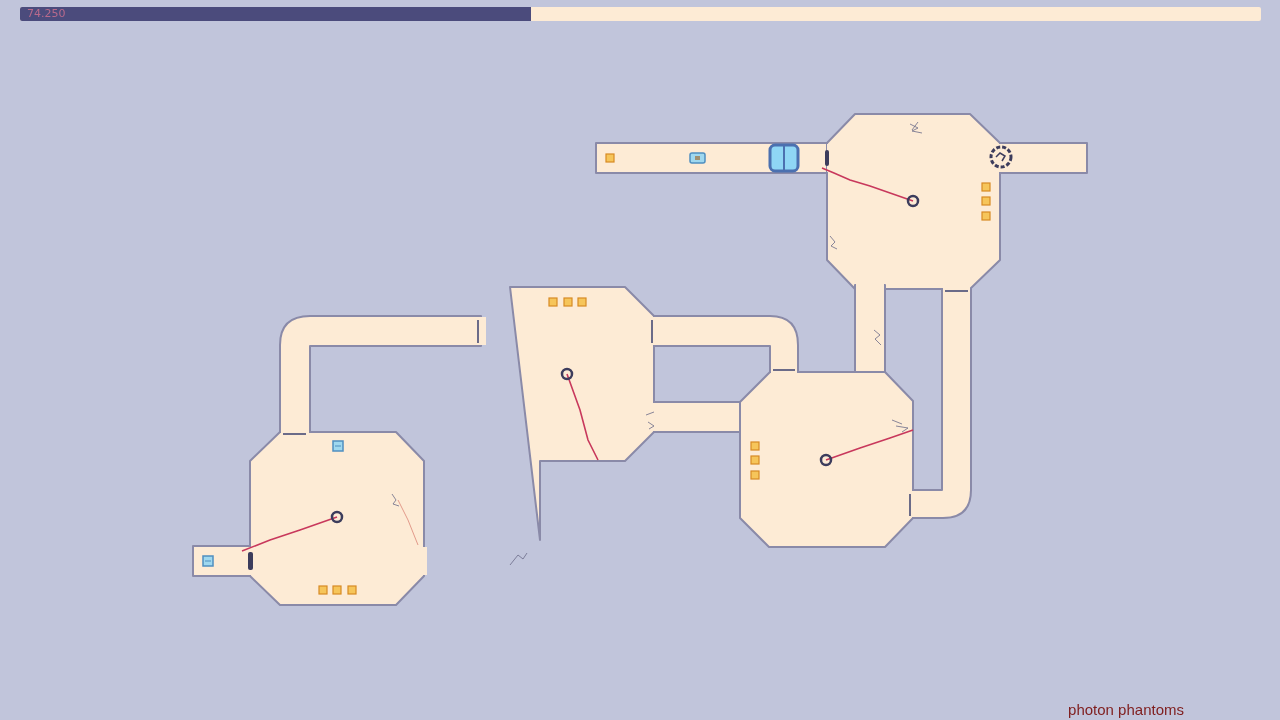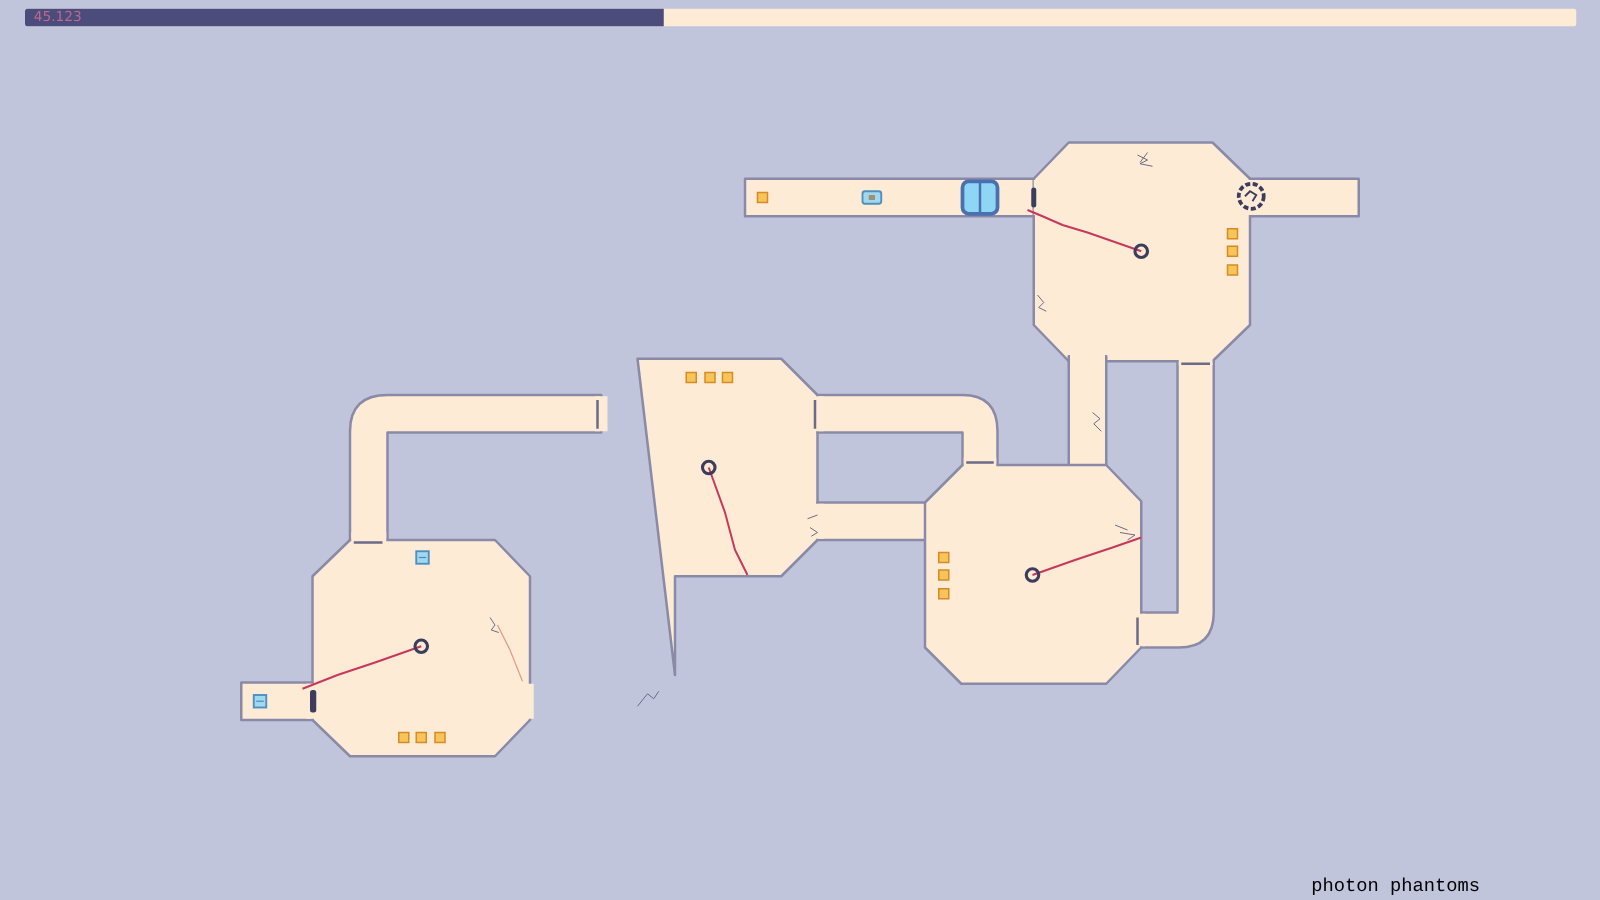--- a/index.html
+++ b/index.html
@@ -1,28 +1,28 @@
 <!DOCTYPE html>
 <html><head>
 <meta charset="utf-8">
 <style>
   html,body{margin:0;padding:0;}
   body{width:1280px;height:720px;background:#c1c5db;position:relative;overflow:hidden;font-family:"DejaVu Sans",sans-serif;}
   #timer-bar{position:absolute;left:20px;top:7px;width:1241px;height:14px;background:#fdebd5;border-radius:2px;}
   #timer-fill{position:absolute;left:0;top:0;height:14px;background:#4b4b7c;border-radius:2px 0 0 2px;}
   #timer-text{position:absolute;left:7px;top:0;font-size:11px;line-height:14px;color:#b86a8c;}
-  #level-name{position:absolute;right:96px;bottom:2px;font-size:15px;color:#000000;font-family:Liberation Mono, monospace;}
+  #level-name{position:absolute;right:96px;bottom:2px;font-size:15px;color:#7f1d1d;font-family:Liberation Sans, sans-serif;}
   svg#stage{position:absolute;left:0;top:0;}
 </style>
 </head>
 <body>
 
 <div id="timer-bar">
   <div id="timer-fill" style="width: 41.2%;"></div>
-  <span id="timer-text">45.123</span>
+  <span id="timer-text">74.250</span>
 </div>
 
 <svg id="stage" width="1280" height="720" viewBox="0 0 1280 720">
   <g fill="#fdebd5" stroke="#8a8aa8" stroke-width="2" stroke-linejoin="round">
 
     <rect x="596" y="143" width="235" height="30"></rect>
     <rect x="995" y="143" width="92" height="30"></rect>
 
     <polygon points="855,114 970,114 1000,143 1000,260 970,289 855,289 827,260 827,143"></polygon>
 

